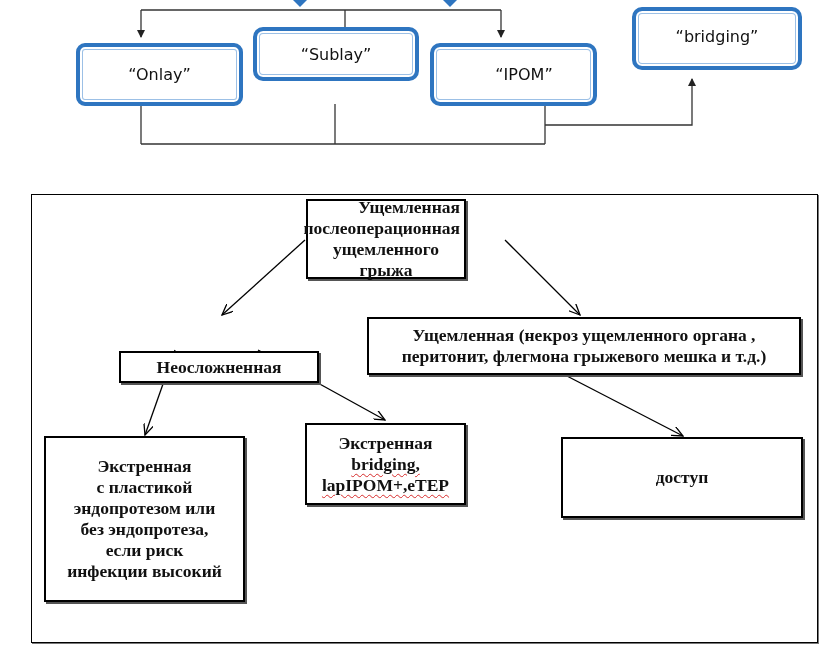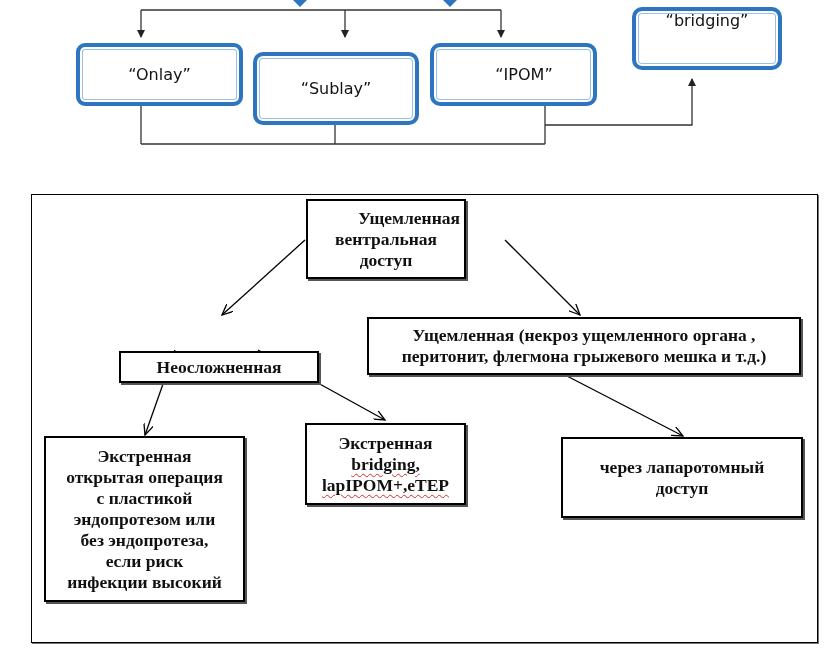--- a/index.html
+++ b/index.html
@@ -64,58 +64,57 @@
     <line x1="505" y1="240" x2="580" y2="315" marker-end="url(#ao)"></line>
     <line x1="175" y1="350" x2="145" y2="435" marker-end="url(#ao)"></line>
     <line x1="258" y1="350" x2="385" y2="420" marker-end="url(#ao)"></line>
     <line x1="565" y1="375" x2="683" y2="436" marker-end="url(#ao)"></line>
   </g>
 </svg>
 
 <div class="tbox" style="left:76px; top:43px; width:167px; height:63px;border-radius:9px;">
   <span>“Onlay”</span>
 </div>
-<div class="tbox" style="left:253px; top:52px; width:166px; height:73px;text-align:center;">
+<div class="tbox" style="left:253px; top:27px; width:166px; height:54px;text-align:center;">
   <span>“Sublay”</span>
 </div>
 <div class="tbox" style="left:430px; top:43px; width:167px; height:63px;padding-left:21px;">
   <span>“IPOM”</span>
 </div>
-<div class="tbox" style="left:632px; top:7px; width:150px; height:63px; align-items:flex-start; ">
+<div class="tbox" style="left:632px; top:7px; width:170px; height:63px; align-items:flex-start; padding-top:16px;">
   <span>“bridging”</span>
 </div>
 
 <div class="frame"></div>
 
 <div class="bbox" style="left:306px; top:199px; width:160px; height:80px; flex-direction:column;align-items:flex-end;">
   <div>Ущемленная</div>
-  <div>вентральная доступ</div>
+  <div>послеоперационная</div>
+  <div>ущемленного грыжа</div>
 </div>
 
 <div class="bbox" style="left:119px; top:318px; width:200px; height:32px;margin-top:33px;">
   <span>Неосложненная</span>
 </div>
 
 <div class="bbox" style="left:367px; top:317px; width:434px; height:58px; flex-direction:column;">
   <div>Ущемленная (некроз ущемленного органа ,</div>
   <div>перитонит, флегмона грыжевого мешка и т.д.)</div>
 </div>
 
 <div class="bbox" style="left:44px; top:436px; width:201px; height:166px; flex-direction:column;">
   <div>Экстренная</div>
-  <div>открытая операция</div>
   <div>с пластикой</div>
   <div>эндопротезом или</div>
   <div>без эндопротеза,</div>
   <div>если риск</div>
   <div>инфекции высокий</div>
 </div>
 
 <div class="bbox" style="left:305px; top:423px; width:161px; height:82px; flex-direction:column;">
   <div>Экстренная</div>
   <div class="squiggle">bridging,</div>
   <div class="squiggle">lapIPOM+,eTEP</div>
 </div>
 
 <div class="bbox" style="left:561px; top:437px; width:242px; height:81px; flex-direction:column;">
-  <div>через лапаротомный</div>
   <div>доступ</div>
 </div>
 
 </body></html>

